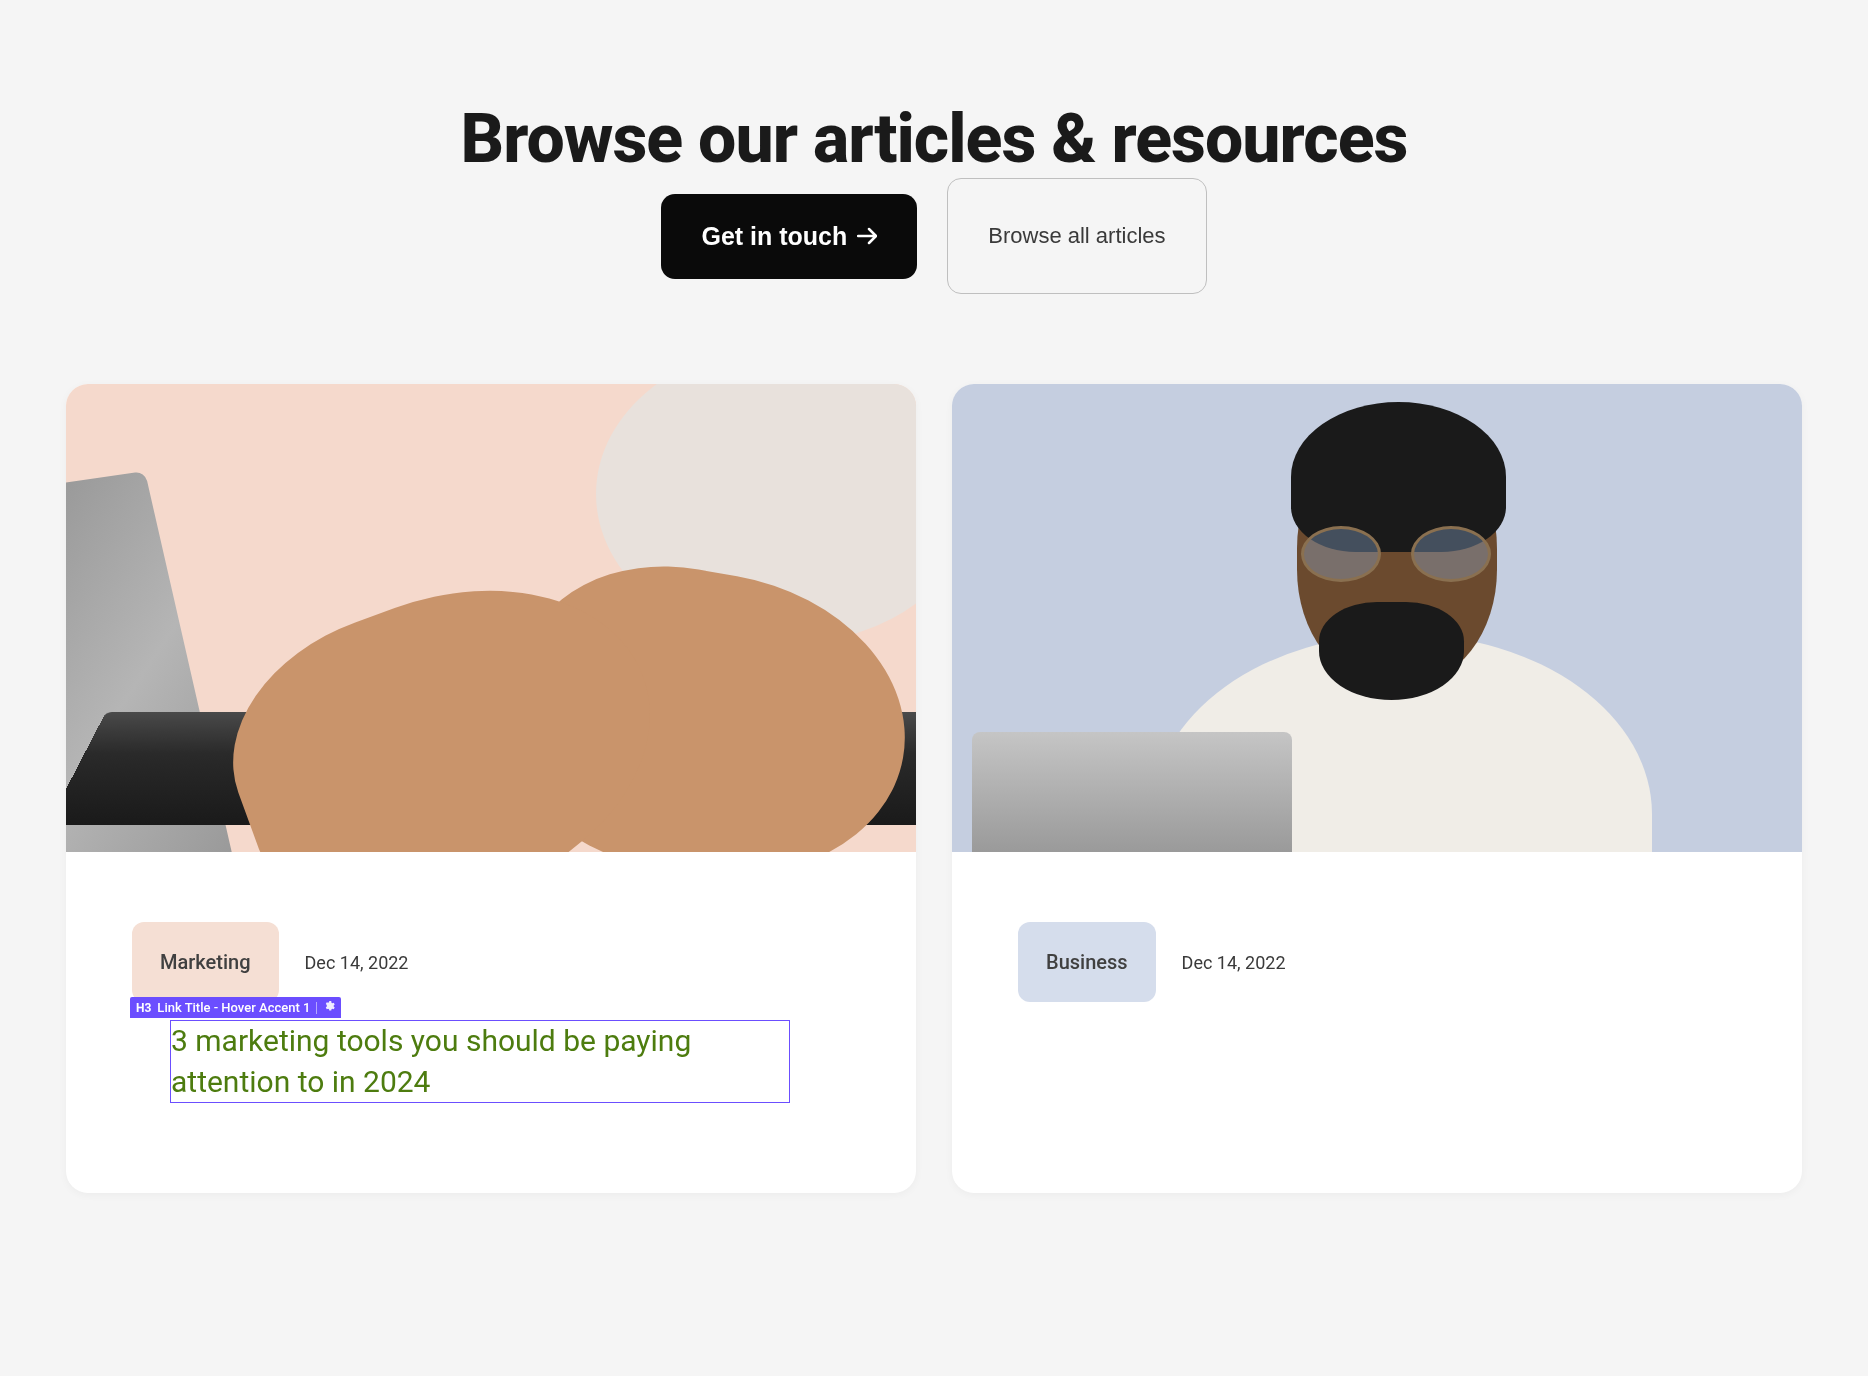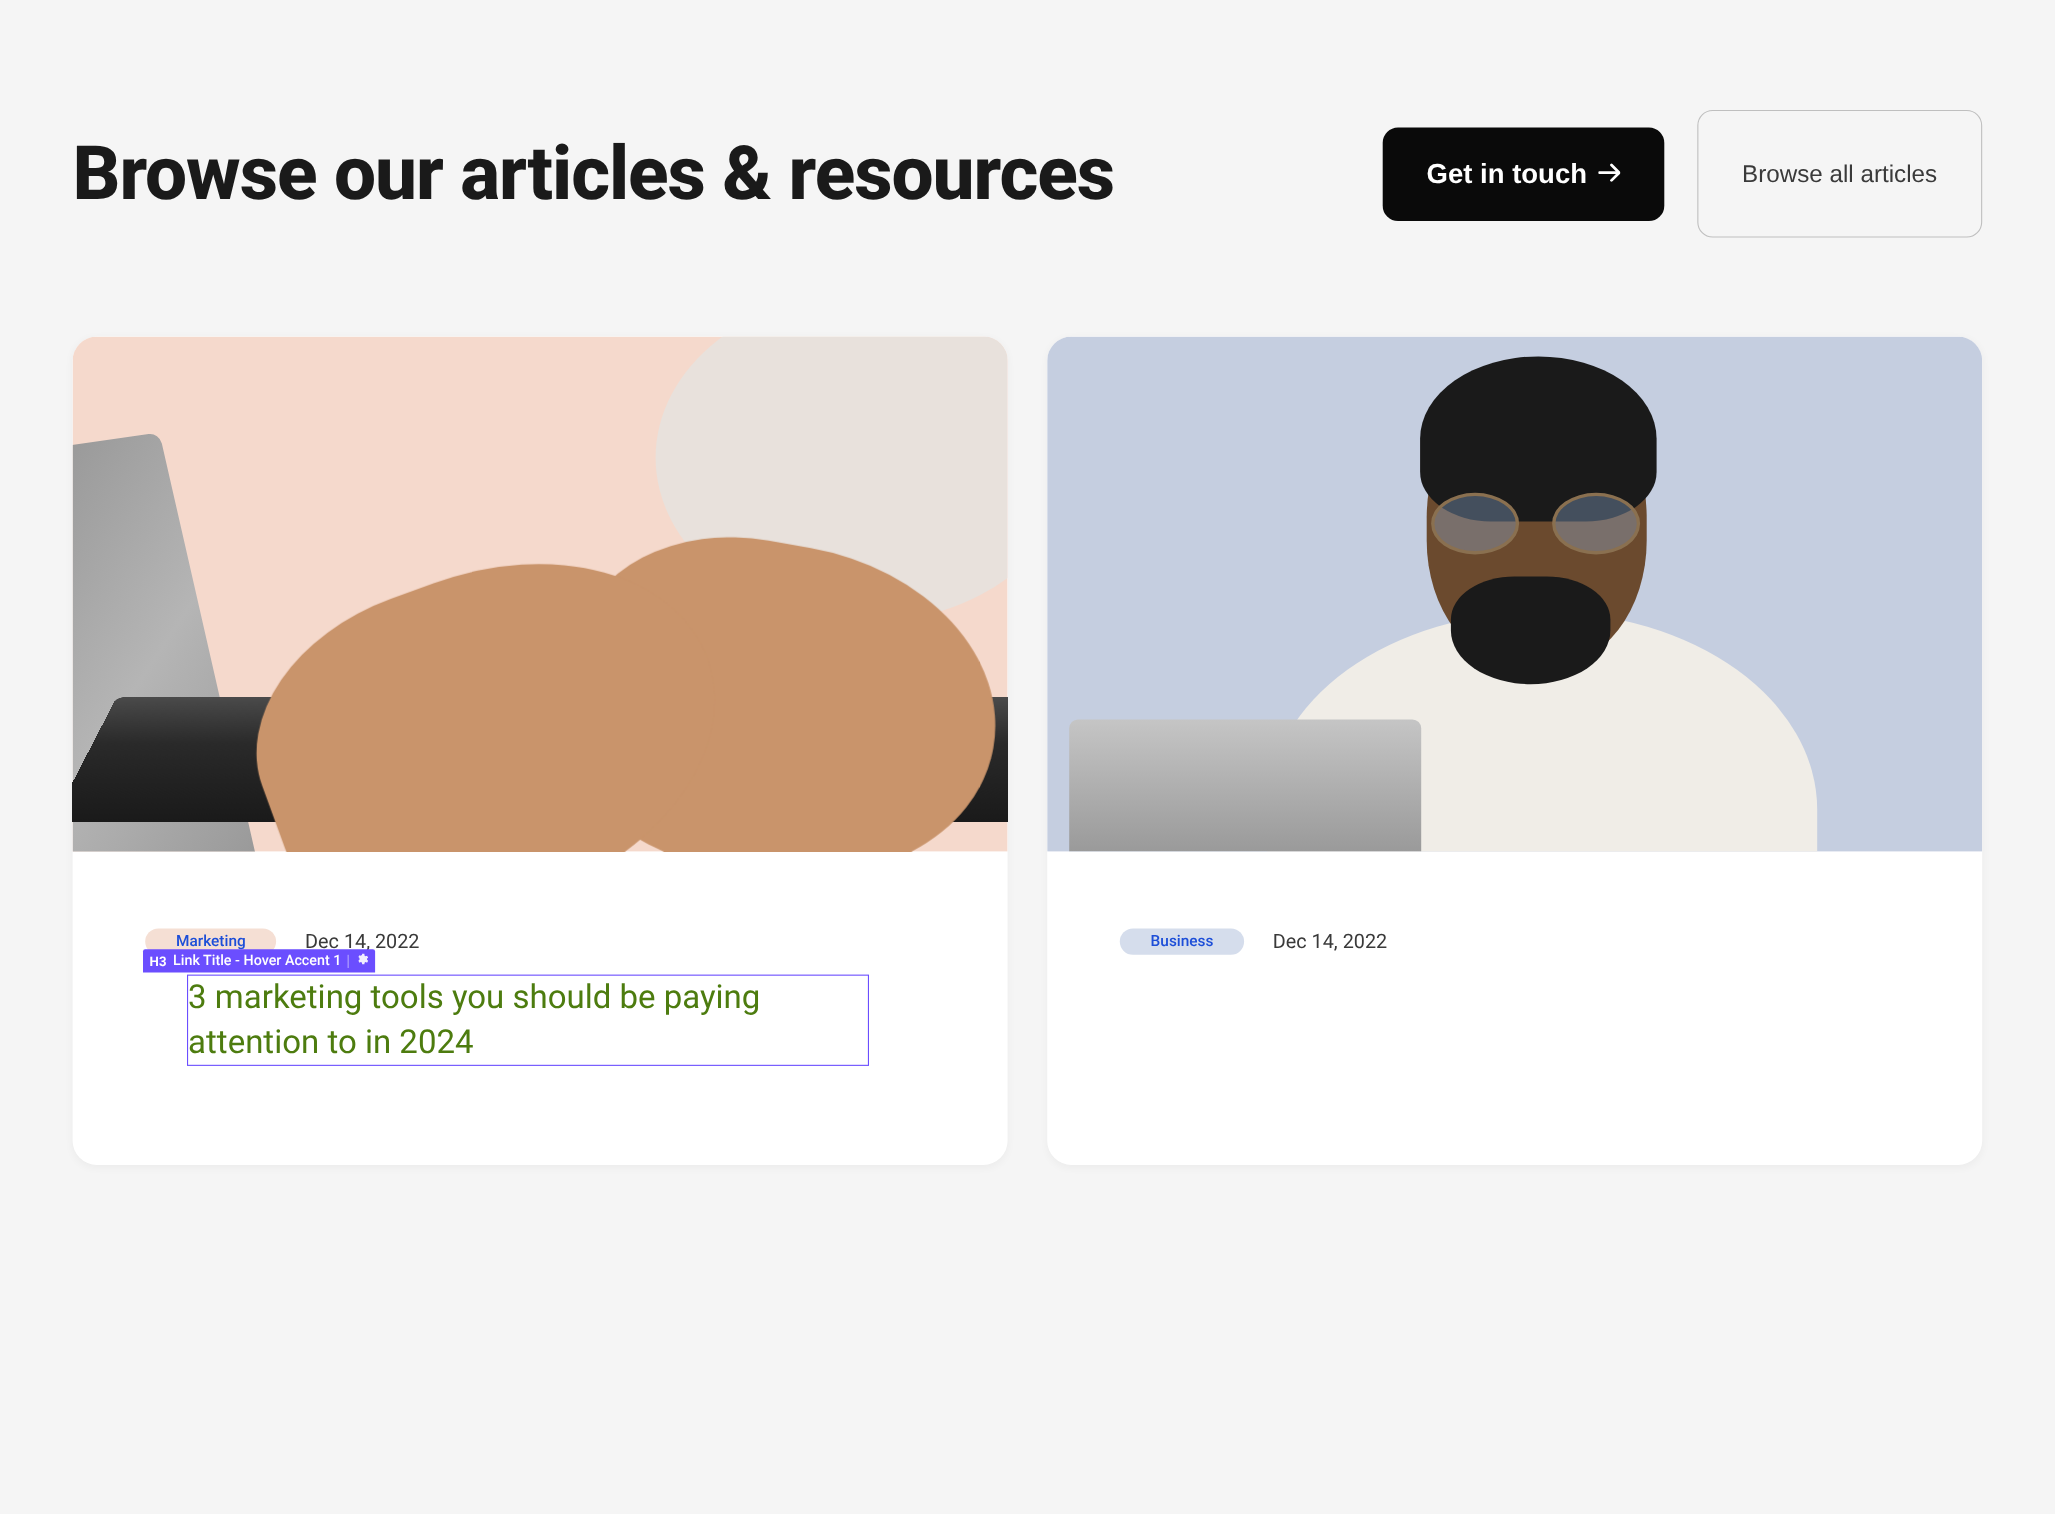--- a/index.html
+++ b/index.html
@@ -11,20 +11,21 @@
       font-family: -apple-system, BlinkMacSystemFont, 'Segoe UI', Roboto, Helvetica, Arial, sans-serif;
       background: #f5f5f5;
       padding: 100px 66px;
       width: 1868px;
     }
     .header-row {
       display: flex;
       justify-content: space-between;
       align-items: center;
       margin-bottom: 90px;
+      flex-direction: column;
     }
     .page-title {
       font-size: 68px;
       font-weight: 800;
       line-height: 1.15;
       color: #1a1a1a;
       letter-spacing: -1px;
     }
     .header-actions {
       display: flex;
@@ -83,25 +84,25 @@
     .card-body {
       padding: 70px 66px 90px 66px;
     }
     .card-meta {
       display: flex;
       align-items: center;
       gap: 26px;
       margin-bottom: 18px;
     }
     .badge {
-      padding: 4px 28px;
+      padding: 28px 28px;
       border-radius: 12px;
-      font-size: 14px;
+      font-size: 20px;
       font-weight: 500;
-      color: #1d4ed8;
+      color: #404040;
     }
     .badge-peach {
       background: #f5dfd4;
     }
     .badge-blue {
       background: #d5ddec;
     }
     .card-date {
       font-size: 18px;
       color: #3a3a3a;

